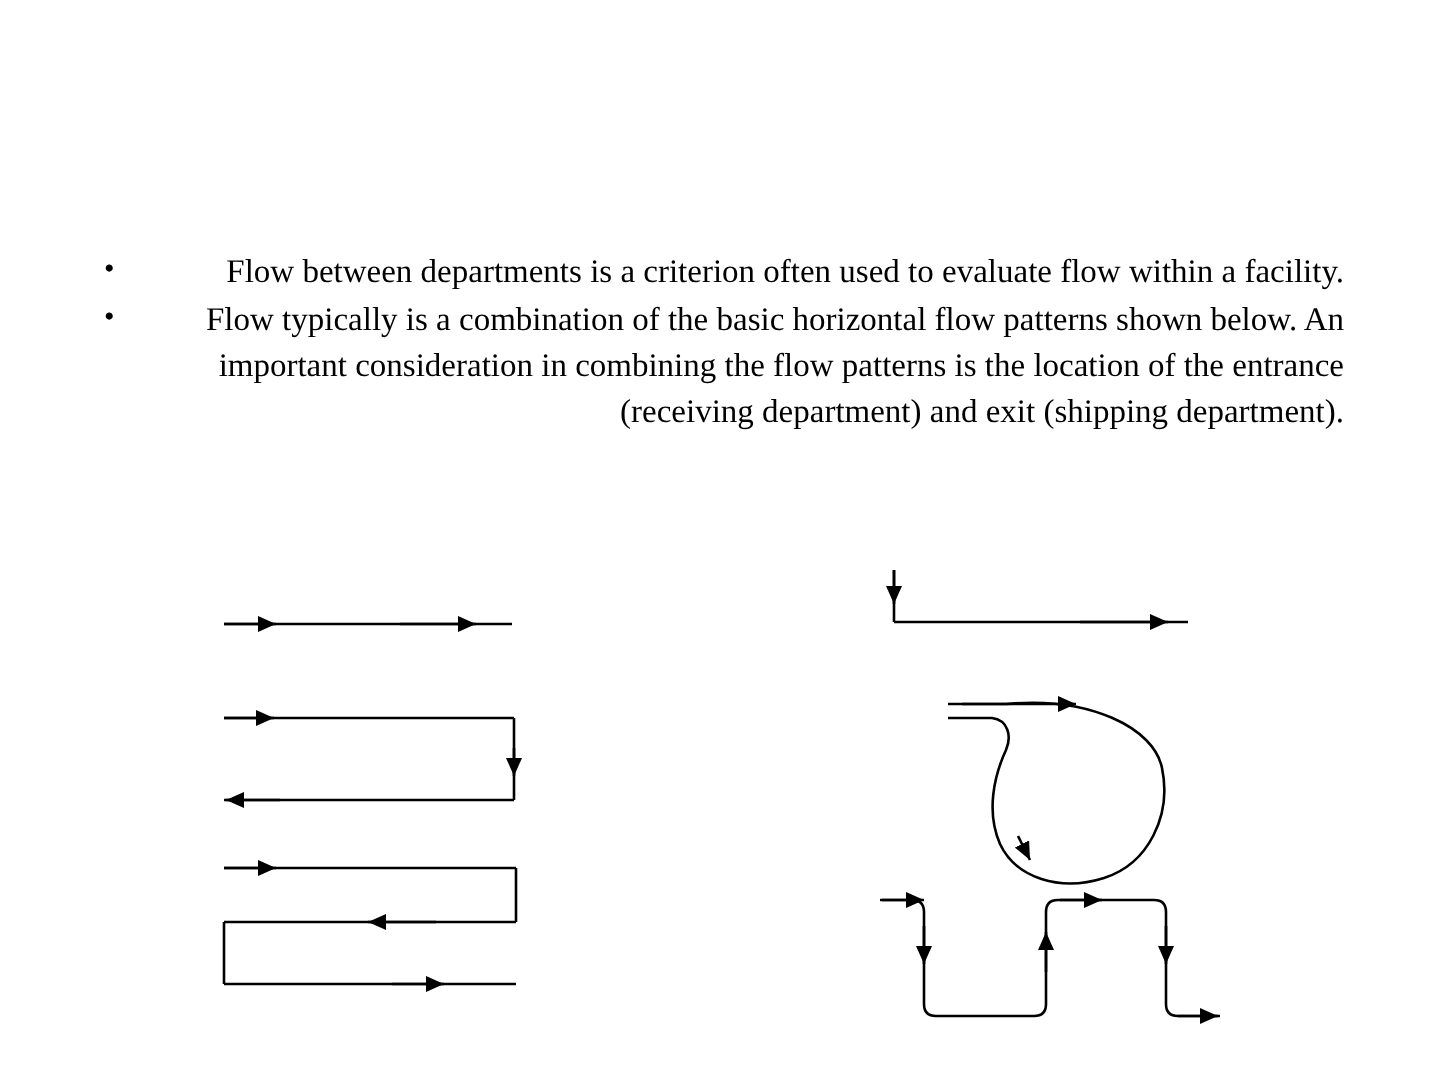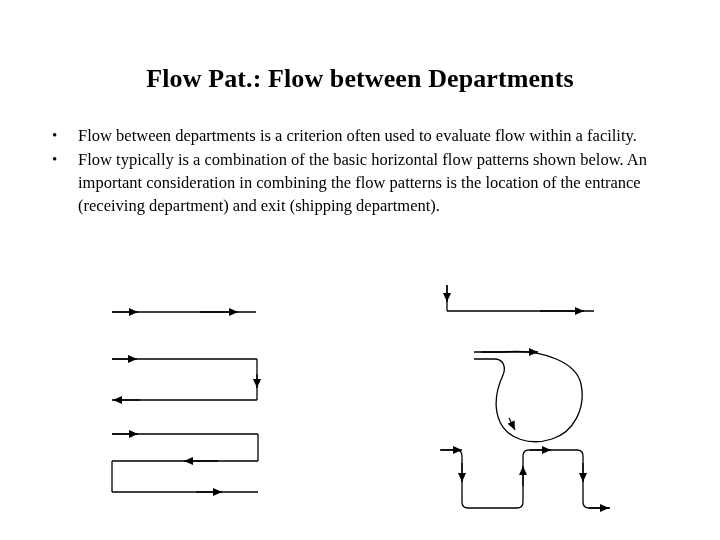--- a/index.html
+++ b/index.html
@@ -51,21 +51,21 @@
   }
   .bullet-mark {
     flex: 0 0 auto;
     width: 26px;
     text-align: left;
     font-size: 15px;
     line-height: 23px;
   }
   .bullet-text {
     flex: 1 1 auto;
-    text-align: left;
+    text-align: right;
   }
 
   
   #diagram {
     position: absolute;
     left: 0;
     top: 278px;
     width: 720px;
     height: 262px;
   }
@@ -73,21 +73,20 @@
     position: absolute;
     left: 0;
     top: 0;
   }
 </style>
 </head>
 <body>
 
 <div id="slide">
 
-  <div id="slide-title">Flow Pat.: Flow between Departments</div>
 
   <div id="bullet-list">
 
     <div class="bullet-row">
       <span class="bullet-mark">•</span>
       <span class="bullet-text">Flow between departments is a criterion often used to evaluate flow within a facility.</span>
     </div>
 
     <div class="bullet-row">
       <span class="bullet-mark">•</span>

